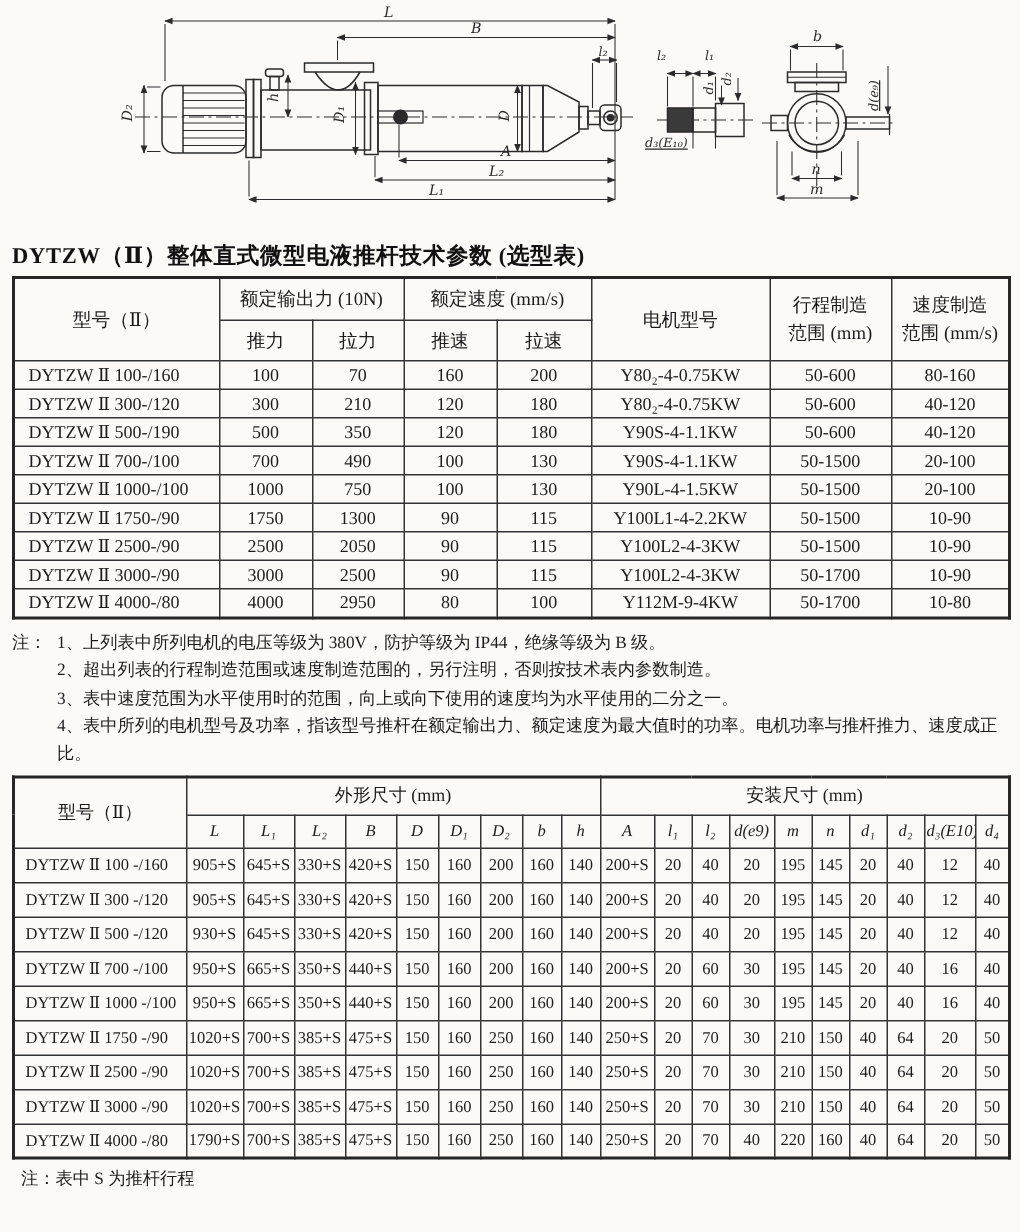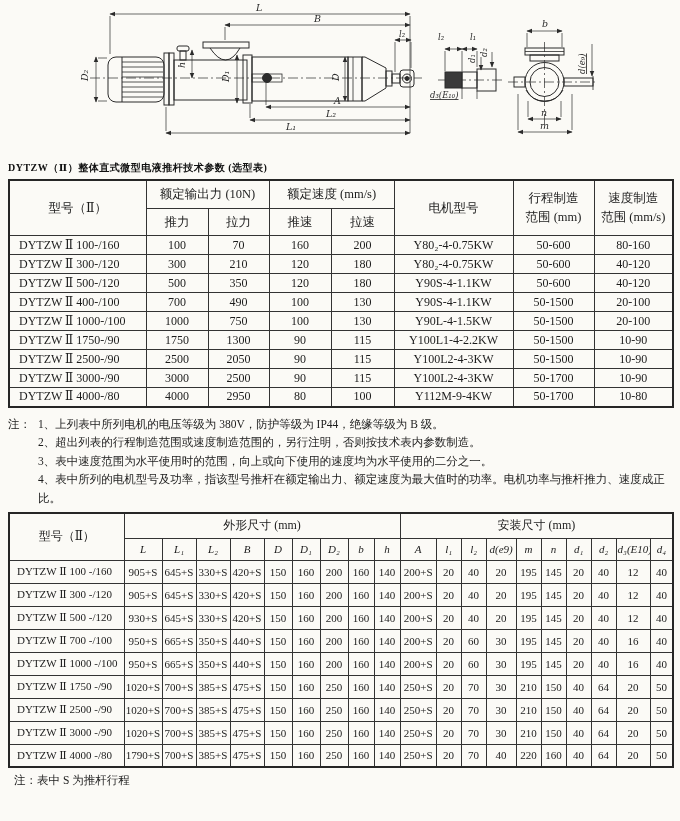--- a/index.html
+++ b/index.html
@@ -11,21 +11,21 @@
   }
   .page {
     position:relative; width:680px; height:821px;
     background:#fbfaf6; overflow:hidden;
   }
   .drawing { display:block; margin:0; }
   .dim { font-family:"DejaVu Serif","Liberation Serif",serif; font-style:italic; font-size:9.5px; fill:#2b2b2b; }
   .dim-s { font-family:"DejaVu Serif","Liberation Serif",serif; font-style:italic; font-size:8.5px; fill:#2b2b2b; }
   .sec-title {
     margin:3px 0 4px 8px;
-    font-size:10px; font-weight:bold; letter-spacing:0.5px; color:#111;
+    font-size:15px; font-weight:bold; letter-spacing:0.5px; color:#111;
   }
   table {
     border-collapse:collapse; table-layout:fixed;
     width:664px; margin-left:8px;
     border:2px solid #262626;
   }
   th,td {
     border:1px solid #333; text-align:center; vertical-align:middle;
     padding:0 1px; overflow:hidden; white-space:nowrap;
     font-weight:normal; color:#1c1c1c;
@@ -215,31 +215,31 @@
           <td>DYTZW Ⅱ 300-/120</td>
           <td>300</td>
           <td>210</td>
           <td>120</td>
           <td>180</td>
           <td>Y80₂-4-0.75KW</td>
           <td>50-600</td>
           <td>40-120</td>
         </tr>
         <tr>
-          <td>DYTZW Ⅱ 500-/120</td>
+          <td>DYTZW Ⅱ 500-/190</td>
           <td>500</td>
           <td>350</td>
           <td>120</td>
           <td>180</td>
           <td>Y90S-4-1.1KW</td>
           <td>50-600</td>
           <td>40-120</td>
         </tr>
         <tr>
-          <td>DYTZW Ⅱ 400-/100</td>
+          <td>DYTZW Ⅱ 700-/100</td>
           <td>700</td>
           <td>490</td>
           <td>100</td>
           <td>130</td>
           <td>Y90S-4-1.1KW</td>
           <td>50-1500</td>
           <td>20-100</td>
         </tr>
         <tr>
           <td>DYTZW Ⅱ 1000-/100</td>

